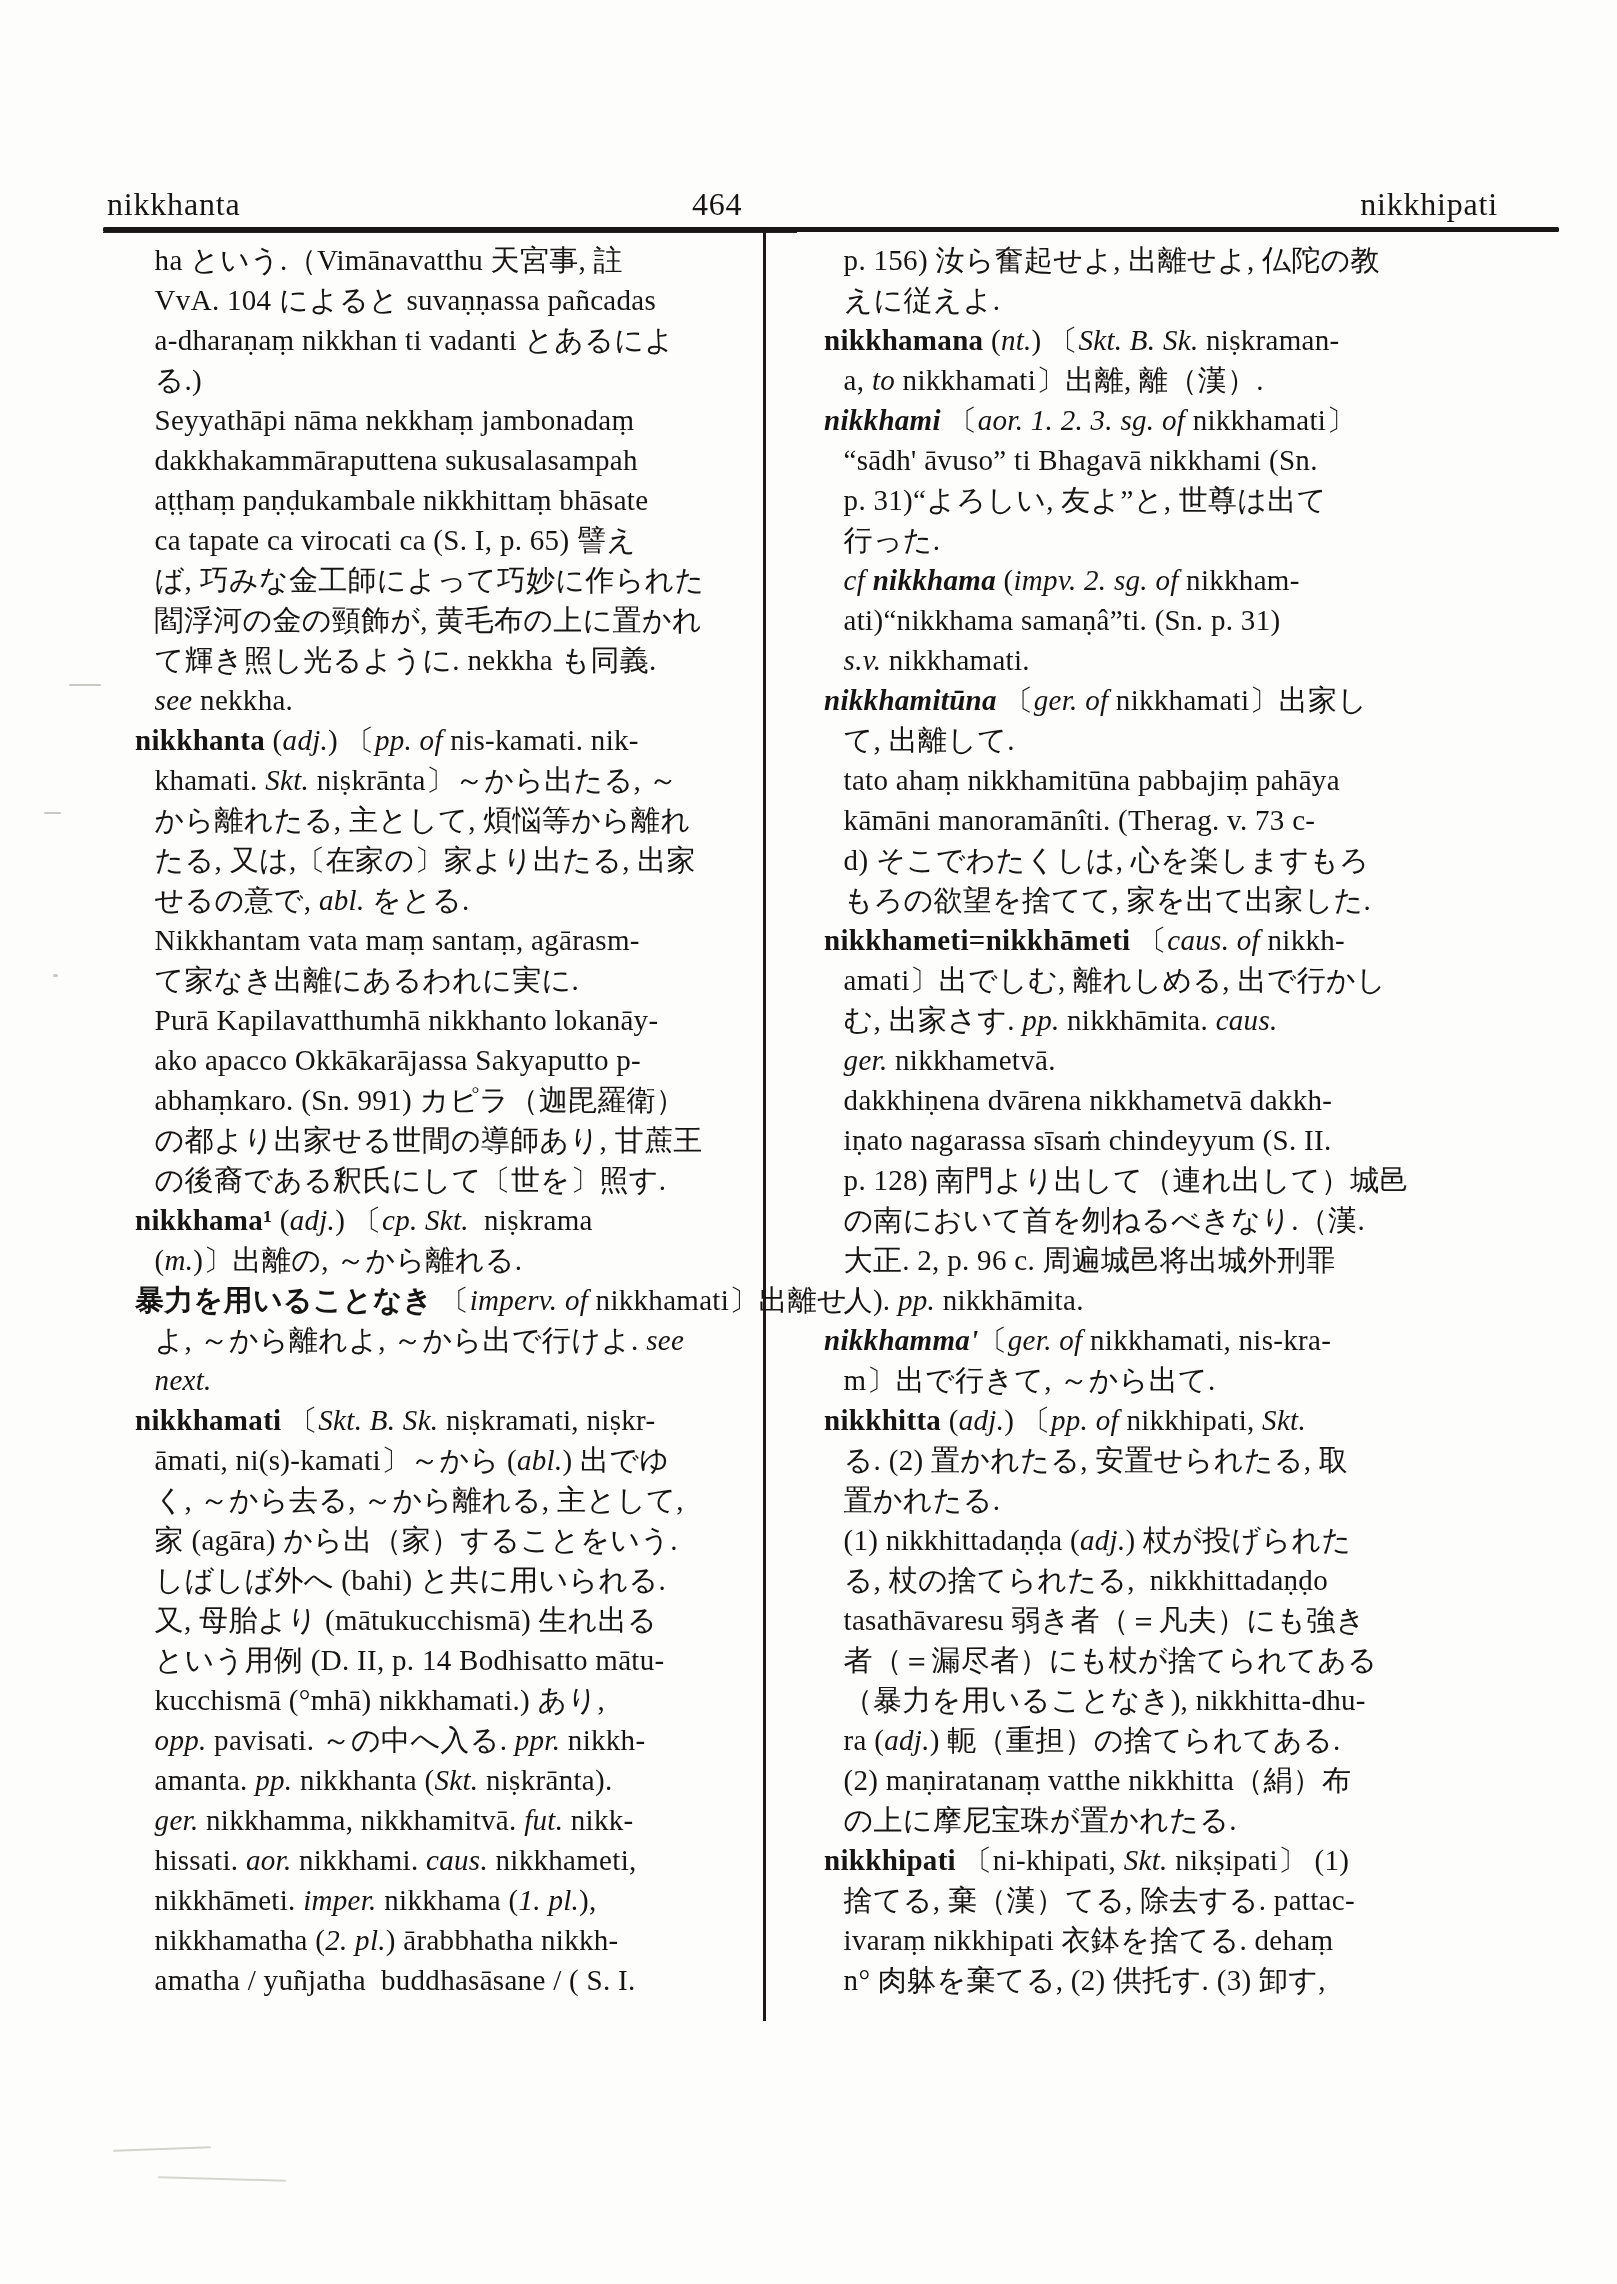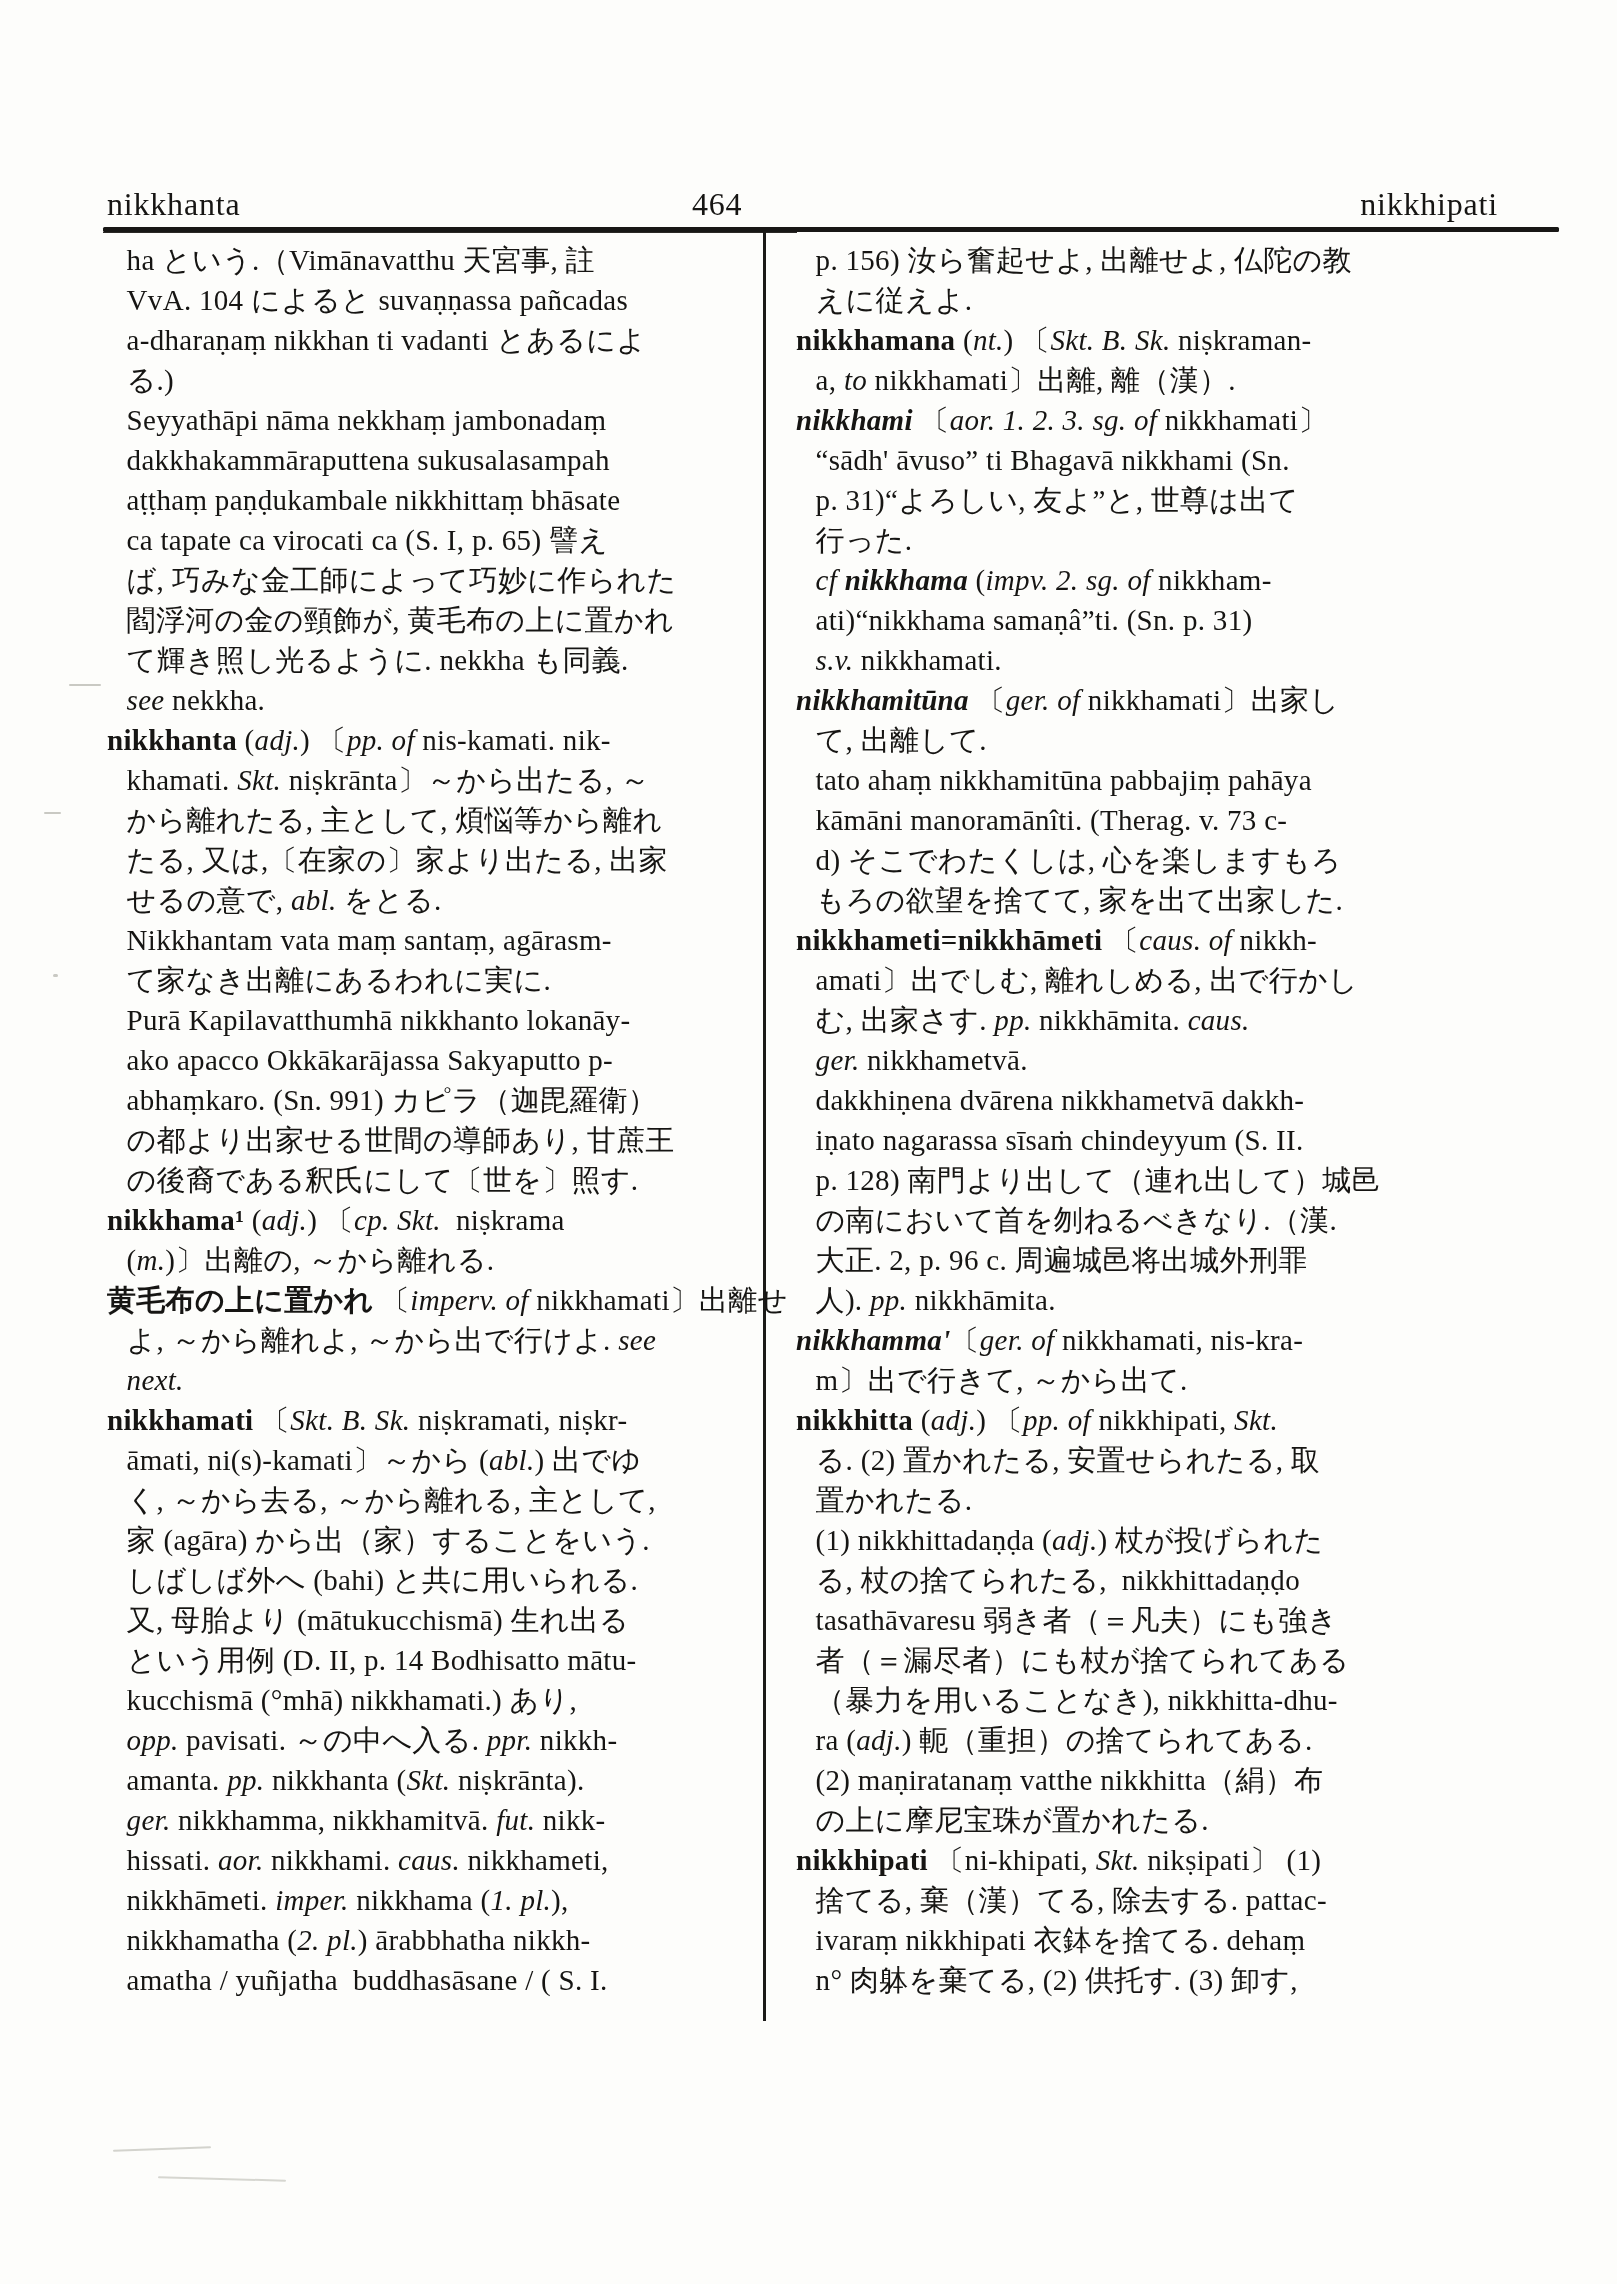--- a/index.html
+++ b/index.html
@@ -20,21 +20,21 @@
   .rule{
     position:absolute;left:103px;top:227px;width:1456px;height:4.5px;
     background:#181715;border-radius:1.5px;
   }
   .rule:after{content:"";position:absolute;left:0;top:4.5px;width:694px;height:1.5px;background:#2a2825;}
   .divider{
     position:absolute;left:763px;top:231px;width:3px;height:1790px;
     background:#1b1a18;
   }
   
-  .col{position:absolute;top:240px;}
+  .col{position:absolute;top:240px;margin-left:28px;}
   .col-left{left:107px;width:682px;}
   .col-right{left:796px;width:704px;}
   .line{
     font-size:29px;line-height:40px;height:40px;
     white-space:pre;letter-spacing:0.3px;
   }
   .ind{padding-left:19.6px;}
   .seg-b{font-weight:bold;text-align:center;}
   .seg-i{font-style:italic;}
   .seg-bi{font-weight:bold;font-style:italic;}
@@ -81,21 +81,21 @@
       <div class="line ind"><span>せるの意で, </span><span class="seg-i">abl.</span><span> をとる.</span></div>
       <div class="line ind"><span class="seg-u">Nikkhantam</span><span> vata maṃ santaṃ, agārasm-</span></div>
       <div class="line ind"><span>て家なき出離にあるわれに実に.</span></div>
       <div class="line ind"><span>Purā Kapilavatthumhā </span><span class="seg-u">nikkhanto</span><span> lokanāy-</span></div>
       <div class="line ind"><span>ako apacco Okkākarājassa Sakyaputto p-</span></div>
       <div class="line ind"><span>abhaṃkaro. (Sn. 991) カピラ（迦毘羅衛）</span></div>
       <div class="line ind"><span>の都より出家せる世間の導師あり, 甘蔗王</span></div>
       <div class="line ind"><span>の後裔である釈氏にして〔世を〕照す.</span></div>
       <div class="line"><span class="seg-b">nikkhama¹</span><span> (</span><span class="seg-i">adj.</span><span>) 〔</span><span class="seg-i">cp. Skt.</span><span>  niṣkrama</span></div>
       <div class="line ind"><span>(</span><span class="seg-i">m.</span><span>)〕出離の, ～から離れる.</span></div>
-      <div class="line"><span class="seg-b">黄毛布の上に置かれ</span><span> 〔</span><span class="seg-i">imperv. of</span><span> nikkhamati〕出離せ</span></div>
+      <div class="line"><span class="seg-b">暴力を用いることなき</span><span> 〔</span><span class="seg-i">imperv. of</span><span> nikkhamati〕出離せ</span></div>
       <div class="line ind"><span>よ, ～から離れよ, ～から出で行けよ. </span><span class="seg-i">see</span></div>
       <div class="line ind"><span class="seg-i">next.</span></div>
       <div class="line"><span class="seg-b">nikkhamati</span><span> 〔</span><span class="seg-i">Skt. B. Sk.</span><span> </span><span class="seg-u">niṣkramati,</span><span> niṣkr-</span></div>
       <div class="line ind"><span>āmati, ni(s)-kamati〕～から (</span><span class="seg-i">abl.</span><span>) 出でゆ</span></div>
       <div class="line ind"><span>く, ～から去る, ～から離れる, 主として,</span></div>
       <div class="line ind"><span>家 (agāra) から出（家）することをいう.</span></div>
       <div class="line ind"><span>しばしば外へ (bahi) と共に用いられる.</span></div>
       <div class="line ind"><span>又, 母胎より (mātukucchismā) </span><span class="seg-u">生れ出る</span></div>
       <div class="line ind"><span>という用例 (D. II, p. 14 Bodhisatto mātu-</span></div>
       <div class="line ind"><span>kucchismā (°mhā) nikkhamati.) あり,</span></div>

